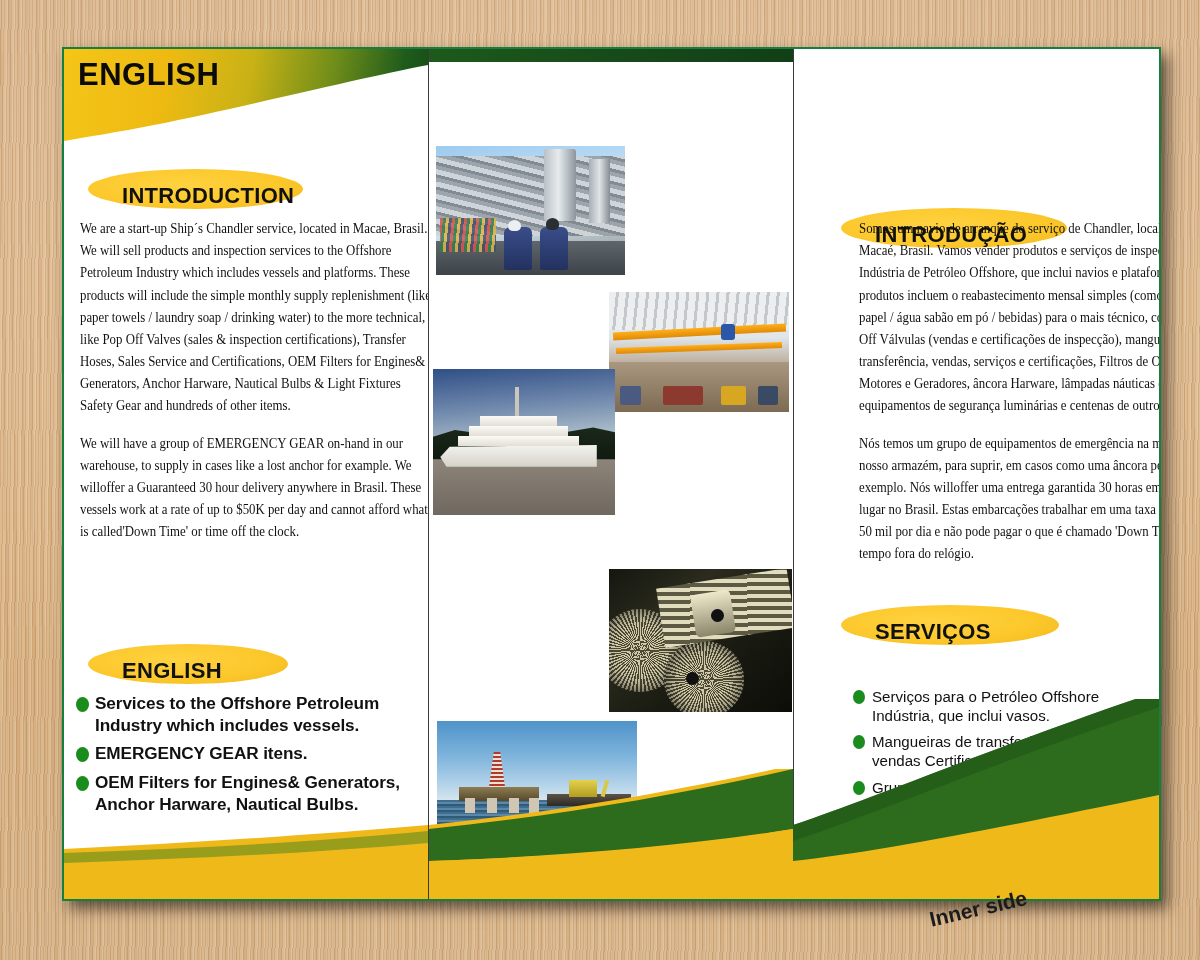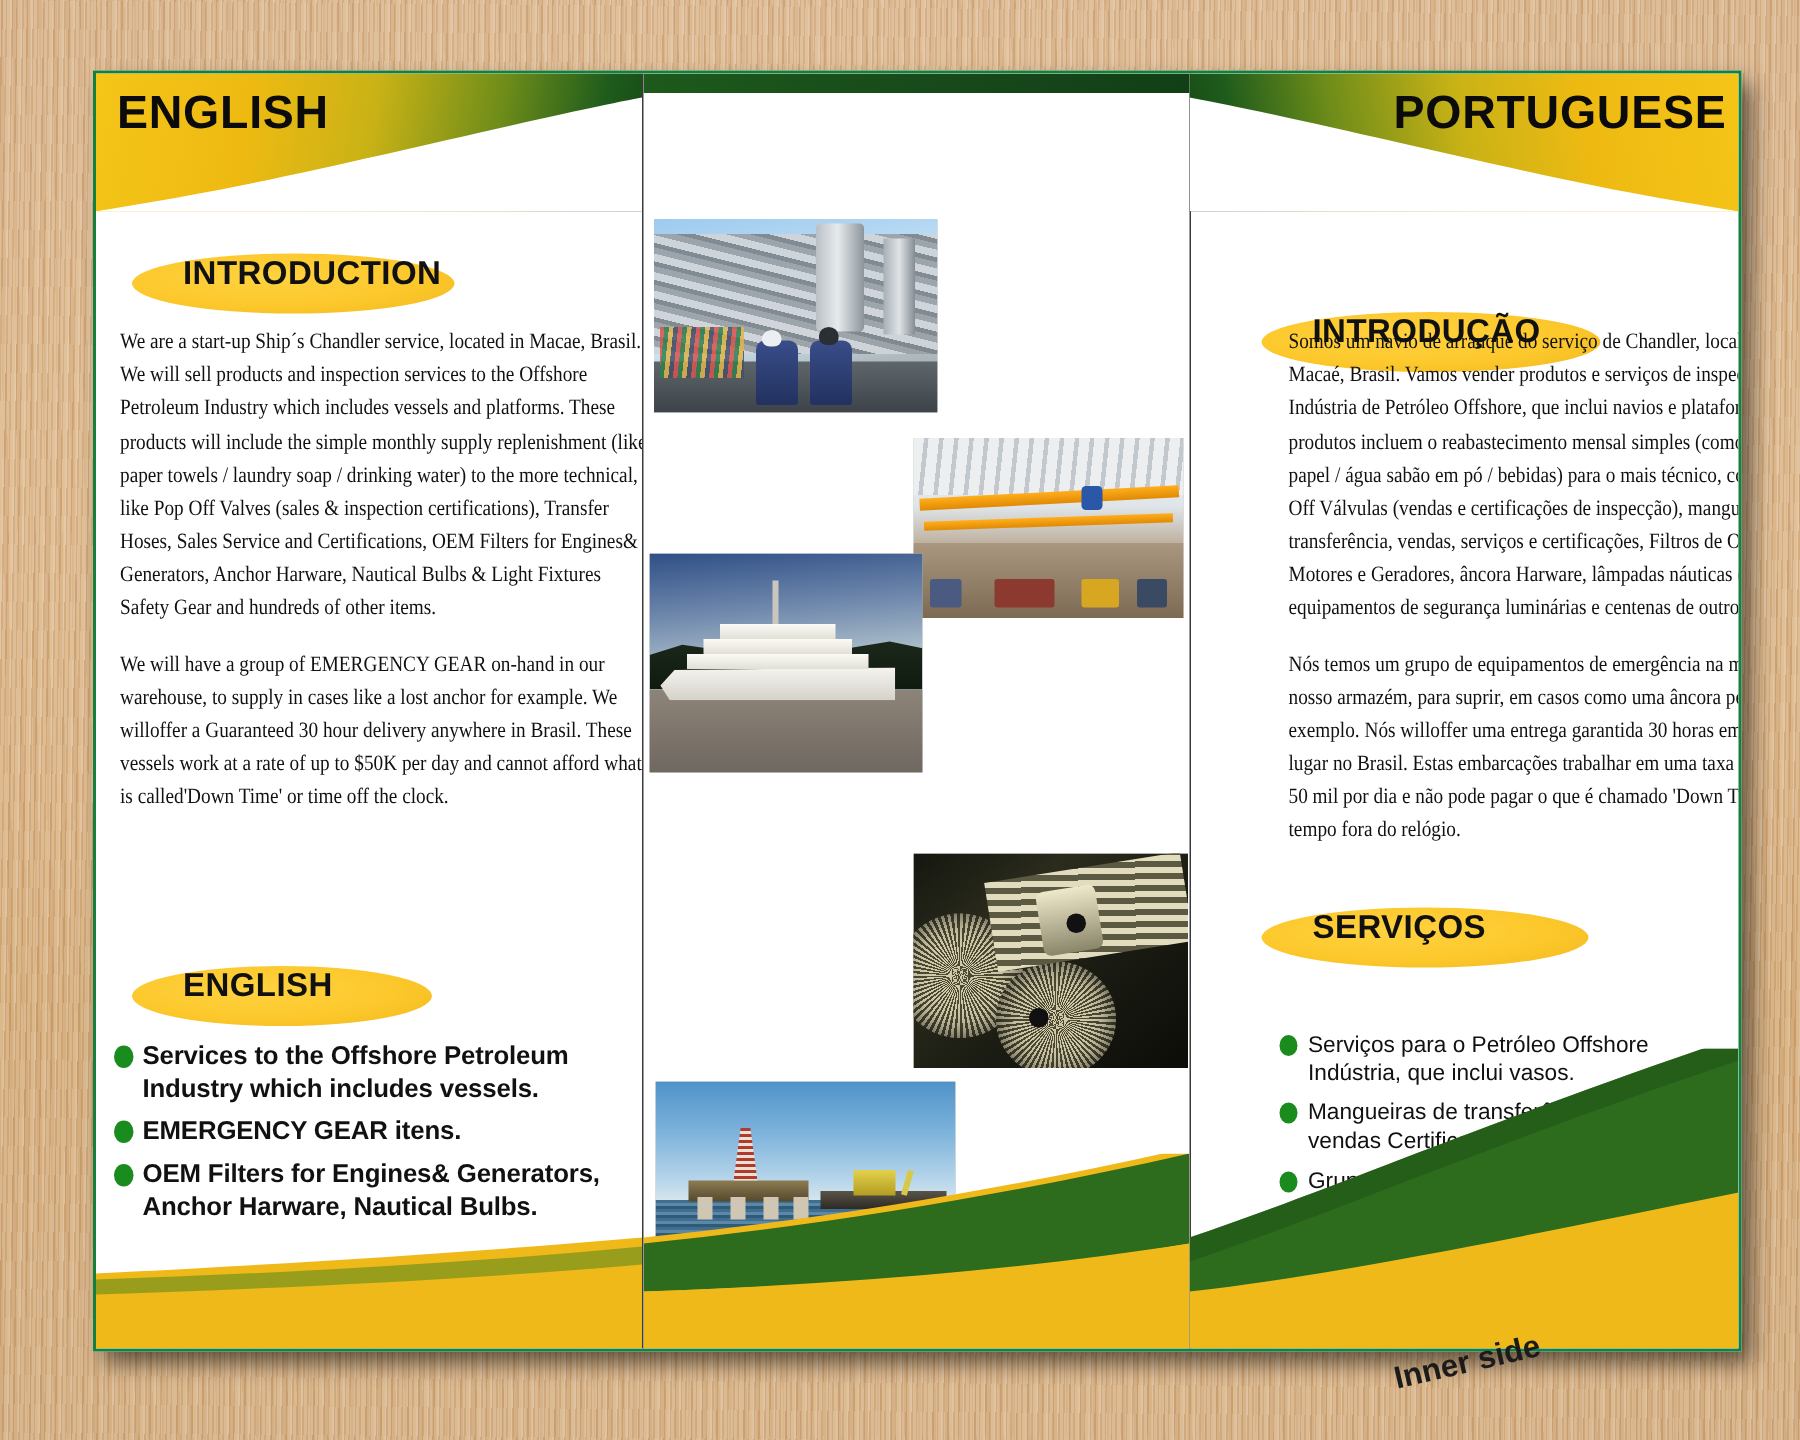--- a/index.html
+++ b/index.html
@@ -60,21 +60,21 @@
     font-family:"Liberation Sans",sans-serif;
   }
   #title-english{left:14px;}
   #title-portuguese{right:8px;}
 
   
   .pill{
     position:absolute;height:40px;
     background:radial-gradient(ellipse at 42% 40%, #ffd240 0%, #fcc82c 55%, #f2b91c 100%);
     border-radius:50%;
-    display:flex;align-items:flex-start;
+    display:flex;align-items:flex-end;
   }
   .pill span{
     font-size:22px;font-weight:bold;color:#111;letter-spacing:.3px;
     padding-left:34px;white-space:nowrap;
   }
 
   
   .body-copy{
     position:absolute;
     font-family:"Liberation Serif",serif;
@@ -321,27 +321,20 @@
         <svg viewBox="0 0 364 130" preserveAspectRatio="none">
           <path d="M0,56 C120,44 250,22 364,-4 L364,130 L0,130 Z" fill="#f0b91a"></path>
           <path d="M0,60 C120,48 250,26 364,0 L364,60 C250,78 120,88 0,92 Z" fill="#2d6b1d"></path>
           <path d="M0,92 C120,88 250,80 364,60 L364,130 L0,130 Z" fill="#f0b91a"></path>
         </svg>
       </div>
     </div>
 
     <div class="panel" id="panel-right">
 
-      <div class="banner banner-right">
-        <div class="fill"></div>
-        <svg class="banner-swoosh" viewBox="0 0 366 92" preserveAspectRatio="none">
-          <path d="M366,92 L0,92 L0,16 C66,28 186,58 276,76 C311,83 344,88 366,92 Z" fill="#ffffff"></path>
-        </svg>
-        <div class="lang-title" id="title-portuguese">PORTUGUESE</div>
-      </div>
 
       <div class="pill" style="left:48px;top:118px;width:226px;margin-top:41px;">
         <span>INTRODUÇÃO</span>
       </div>
 
       <div class="body-copy" id="intro-text-pt" style="left:66px;top:168px;width:410px;">
         <p>Somos um navio de arranque do serviço de Chandler, localizada em Macaé, Brasil. Vamos vender produtos e serviços de inspeção para a Indústria de Petróleo Offshore, que inclui navios e plataformas. Estes produtos incluem o reabastecimento mensal simples (como toalhas de papel / água sabão em pó / bebidas) para o mais técnico, como Pop Off Válvulas (vendas e certificações de inspecção), mangueiras de transferência, vendas, serviços e certificações, Filtros de OEM para Motores e Geradores, âncora Harware, lâmpadas náuticas e equipamentos de segurança luminárias e centenas de outros itens.</p>
         <p>Nós temos um grupo de equipamentos de emergência na mão em nosso armazém, para suprir, em casos como uma âncora perdida por exemplo. Nós willoffer uma entrega garantida 30 horas em qualquer lugar no Brasil. Estas embarcações trabalhar em uma taxa de até R $ 50 mil por dia e não pode pagar o que é chamado 'Down Time 'ou tempo fora do relógio.</p>
       </div>
 

